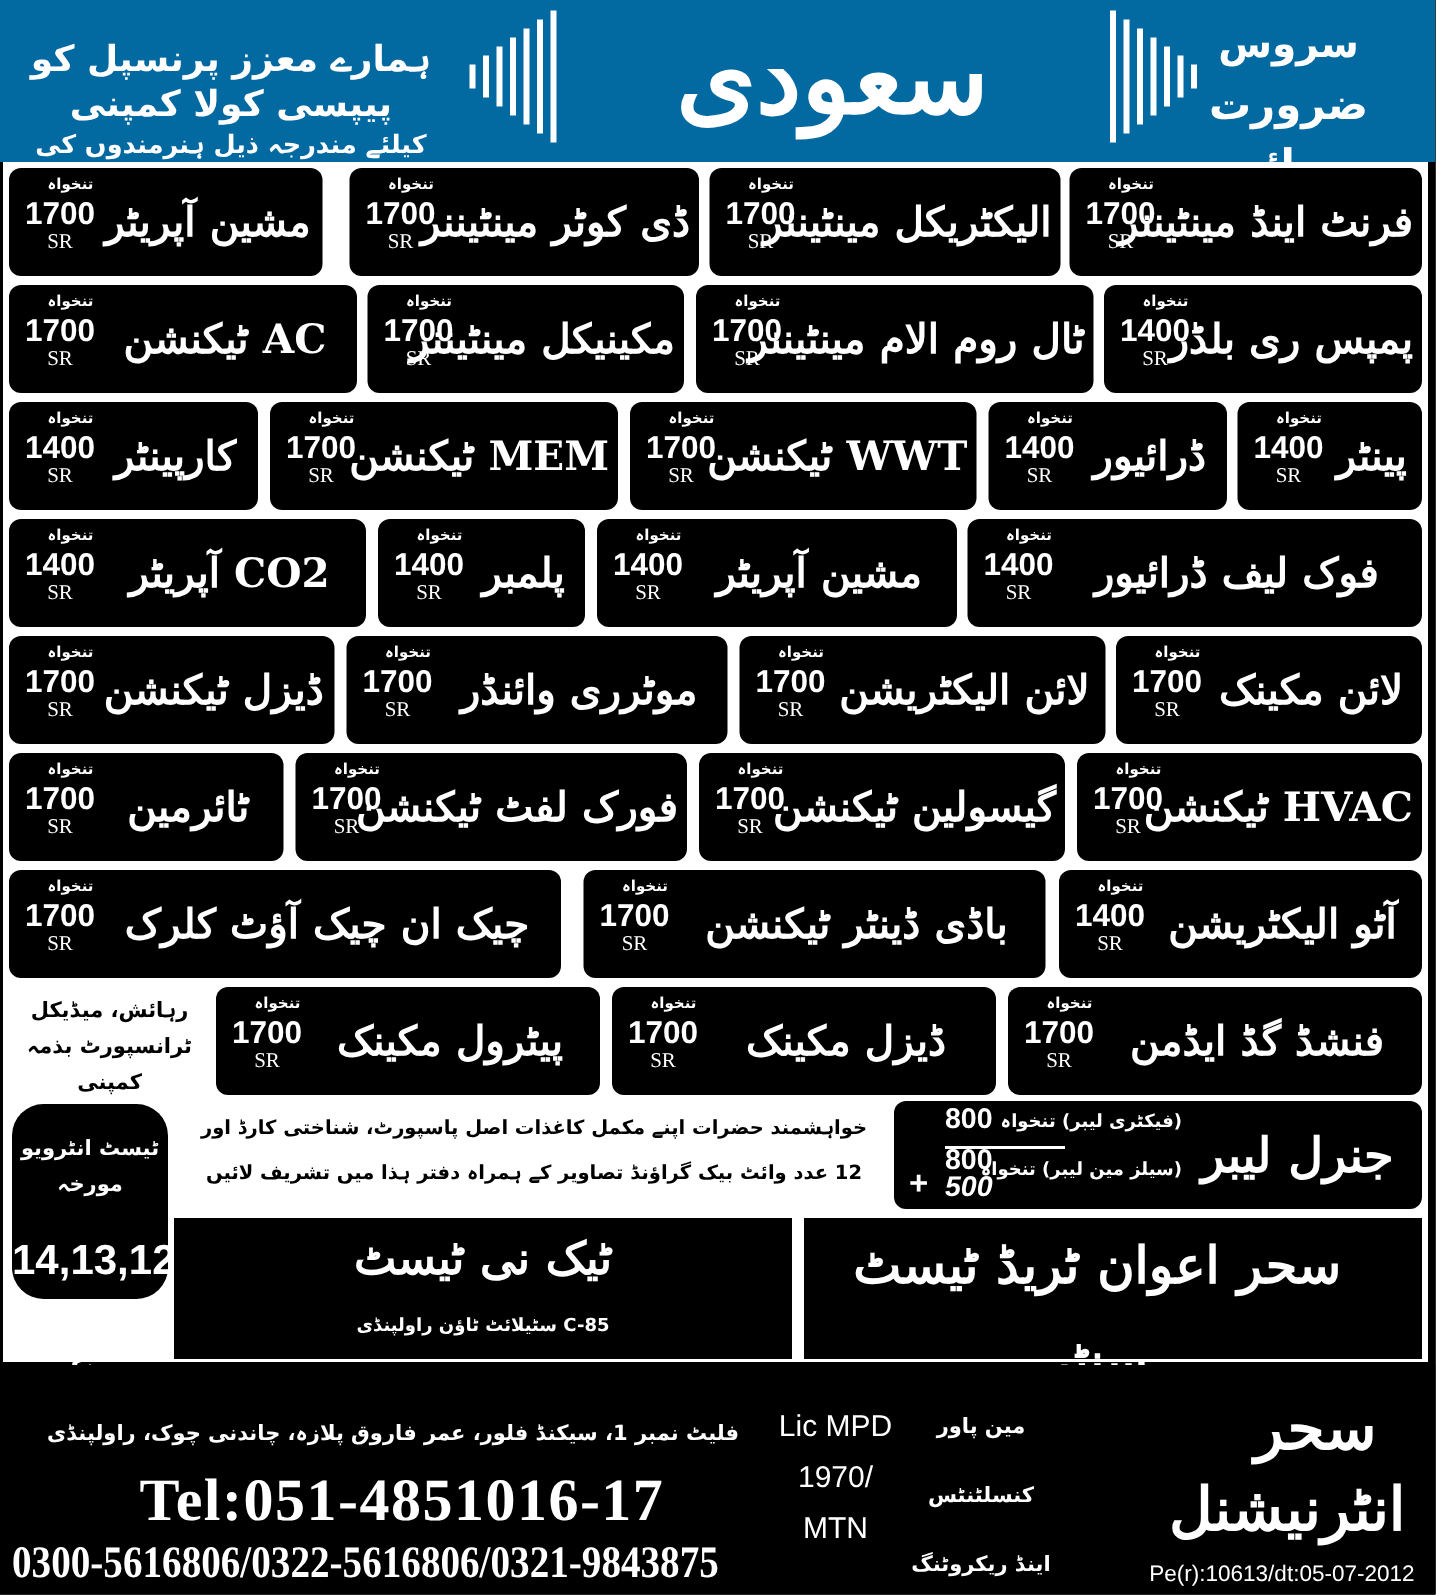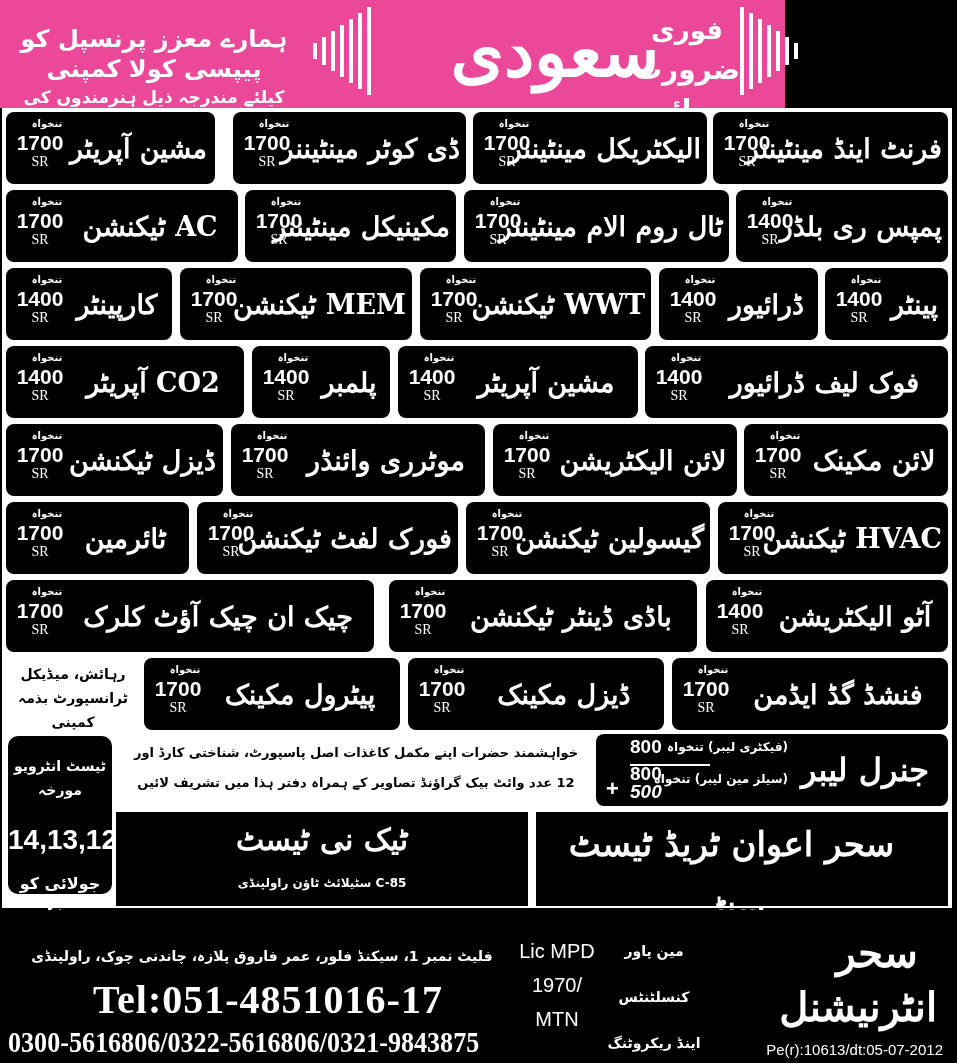--- a/index.html
+++ b/index.html
@@ -2,21 +2,21 @@
 <html><head>
 <meta charset="utf-8">
 <style>
   * { box-sizing: border-box; margin: 0; padding: 0; }
   html, body { width: 957px; height: 1063px; background: #000; overflow: hidden; }
   body { font-family: "DejaVu Sans", sans-serif; color: #fff; position: relative; }
 
   .page { position: absolute; left: 0; top: 0; width: 957px; height: 1063px; background: #000; }
 
   
-  .header { position: absolute; left: 0; top: 0; width: 785px; height: 108px; background: #ec4899; }
+  .header { position: absolute; left: 0; top: 0; width: 957px; height: 108px; background: #0369a1; }
   .hdr-left { position: absolute; left: 4px; top: 24px; width: 300px; direction: rtl; text-align: center; }
   .hdr-left .l1 { font-size: 24px; font-weight: bold; line-height: 30px; }
   .hdr-left .l2 { font-size: 17px; font-weight: bold; line-height: 26px; }
   .hdr-title { position: absolute; left: 380px; top: 4px; width: 350px; height: 100px; direction: rtl; text-align: center; font-family: "DejaVu Serif", serif; font-size: 68px; font-weight: bold; line-height: 96px; }
   .hdr-right { position: absolute; right: 8px; top: 10px; width: 180px; direction: rtl; text-align: center; }
   .hdr-right .r1 { font-size: 26px; font-weight: bold; line-height: 40px; }
   .hdr-right .r2 { font-size: 28px; font-weight: bold; line-height: 40px; }
   .bars { position: absolute; top: 5px; height: 92px; display: flex; align-items: center; gap: 5px; }
   .bars span { display: block; width: 4px; background: #fff; }
   .bars-left { left: 313px; }
@@ -43,21 +43,21 @@
   .gl-amt { position: absolute; left: 8px; font-family: "Liberation Sans", sans-serif; font-weight: bold; font-size: 19px; direction: ltr; text-align: right; }
   .gl-amt1 { top: 2px; left: 34px; }
   .gl-sep { position: absolute; left: 34px; top: 30px; width: 80px; height: 2px; background: #fff; }
   .gl-amt2a { top: 30px; left: 34px; line-height: 20px; }
   .gl-amt2b { top: 48px; left: 34px; line-height: 20px; font-style: italic; }
   .gl-plus { position: absolute; left: 10px; top: 42px; font-family: "Liberation Sans", sans-serif; font-weight: bold; font-size: 22px; }
 
   .docs-note { position: absolute; left: 114px; top: 628px; width: 476px; color: #000; direction: rtl; text-align: center; font-size: 13px; font-weight: bold; line-height: 30px; }
 
   
-  .iv-box { position: absolute; left: 4px; top: 626px; width: 104px; height: 158px; background: #000; border-radius: 10px; text-align: center; }
+  .iv-box { position: absolute; left: 4px; top: 626px; width: 104px; height: 130px; background: #000; border-radius: 21px; text-align: center; }
   .iv-l1 { direction: rtl; font-size: 14px; font-weight: bold; padding-top: 18px; line-height: 24px; }
   .iv-dates { font-family: "Liberation Sans", sans-serif; font-size: 28px; font-weight: bold; line-height: 60px; margin-top: 8px; }
   .iv-l3 { direction: rtl; font-size: 16px; font-weight: bold; line-height: 28px; }
 
   
   .tn-box { position: absolute; left: 112px; top: 702px; width: 412px; height: 94px; background: #000; text-align: center; }
   .tn-title { direction: rtl; font-family: "DejaVu Serif", serif; font-size: 30px; font-weight: bold; line-height: 52px; padding-top: 2px; }
   .tn-addr { direction: rtl; font-size: 12px; font-weight: bold; line-height: 34px; }
 
   
@@ -98,21 +98,21 @@
     <div class="bars bars-right">
       <span style="height:16px"></span>
         <span style="height:28px"></span>
         <span style="height:40px"></span>
         <span style="height:52px"></span>
         <span style="height:64px"></span>
         <span style="height:76px"></span>
         <span style="height:88px"></span>
     </div>
     <div class="hdr-right">
-      <div class="r1">فوری</div>
+      <div class="r1">سروس</div>
       <div class="r2">ضرورت برائے</div>
     </div>
   </div>
 
   <div class="board">
 
     <div class="row" style="top:0">
       <div class="card" style="left:709px;width:235px">
         <div class="salary">
             <span class="lbl">تنخواہ</span>

